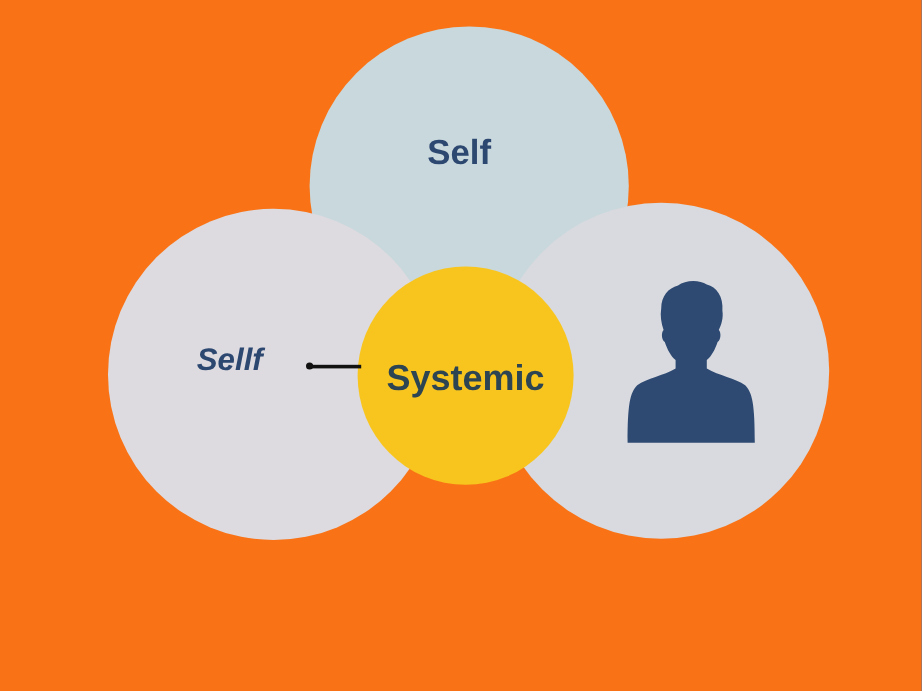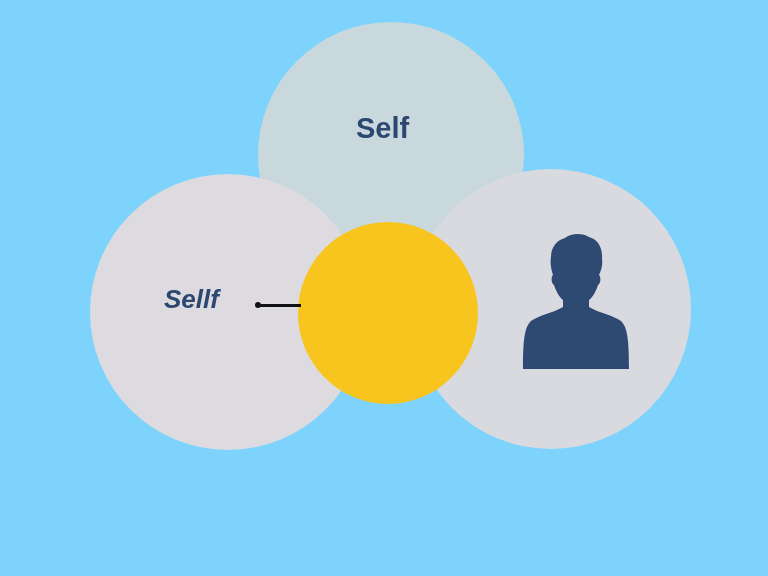--- a/index.html
+++ b/index.html
@@ -8,21 +8,21 @@
       width: 768px;
       height: 576px;
       overflow: hidden;
       background: #6c7893;
       font-family: "Liberation Sans", "DejaVu Sans", sans-serif;
     }
     .stage {
       position: relative;
       width: 768px;
       height: 576px;
-      background: #7dd3fc;
+      background: #f97316;
     }
     .circle {
       position: absolute;
       border-radius: 50%;
     }
     .circle-top {
       left: 258px; top: 22px;
       width: 266px; height: 266px;
       background: #c9d8dc;
     }
@@ -90,20 +90,21 @@
 
 <div class="stage">
 
   <div class="circle circle-top"></div>
   <div class="circle circle-left"></div>
   <div class="circle circle-right"></div>
   <div class="circle circle-center"></div>
 
   <span class="label label-top">Self</span>
   <span class="label label-left">Sellf</span>
+  <span class="label label-center">Systemic</span>
 
   <div class="connector">
     <div class="connector-dot"></div>
     <div class="connector-line"></div>
   </div>
 
   <svg class="person" viewBox="0 0 110 137" xmlns="http://www.w3.org/2000/svg">
     <path fill="#2f4a72" d="
       M 44 5
       C 50 0, 62 0, 68 4

